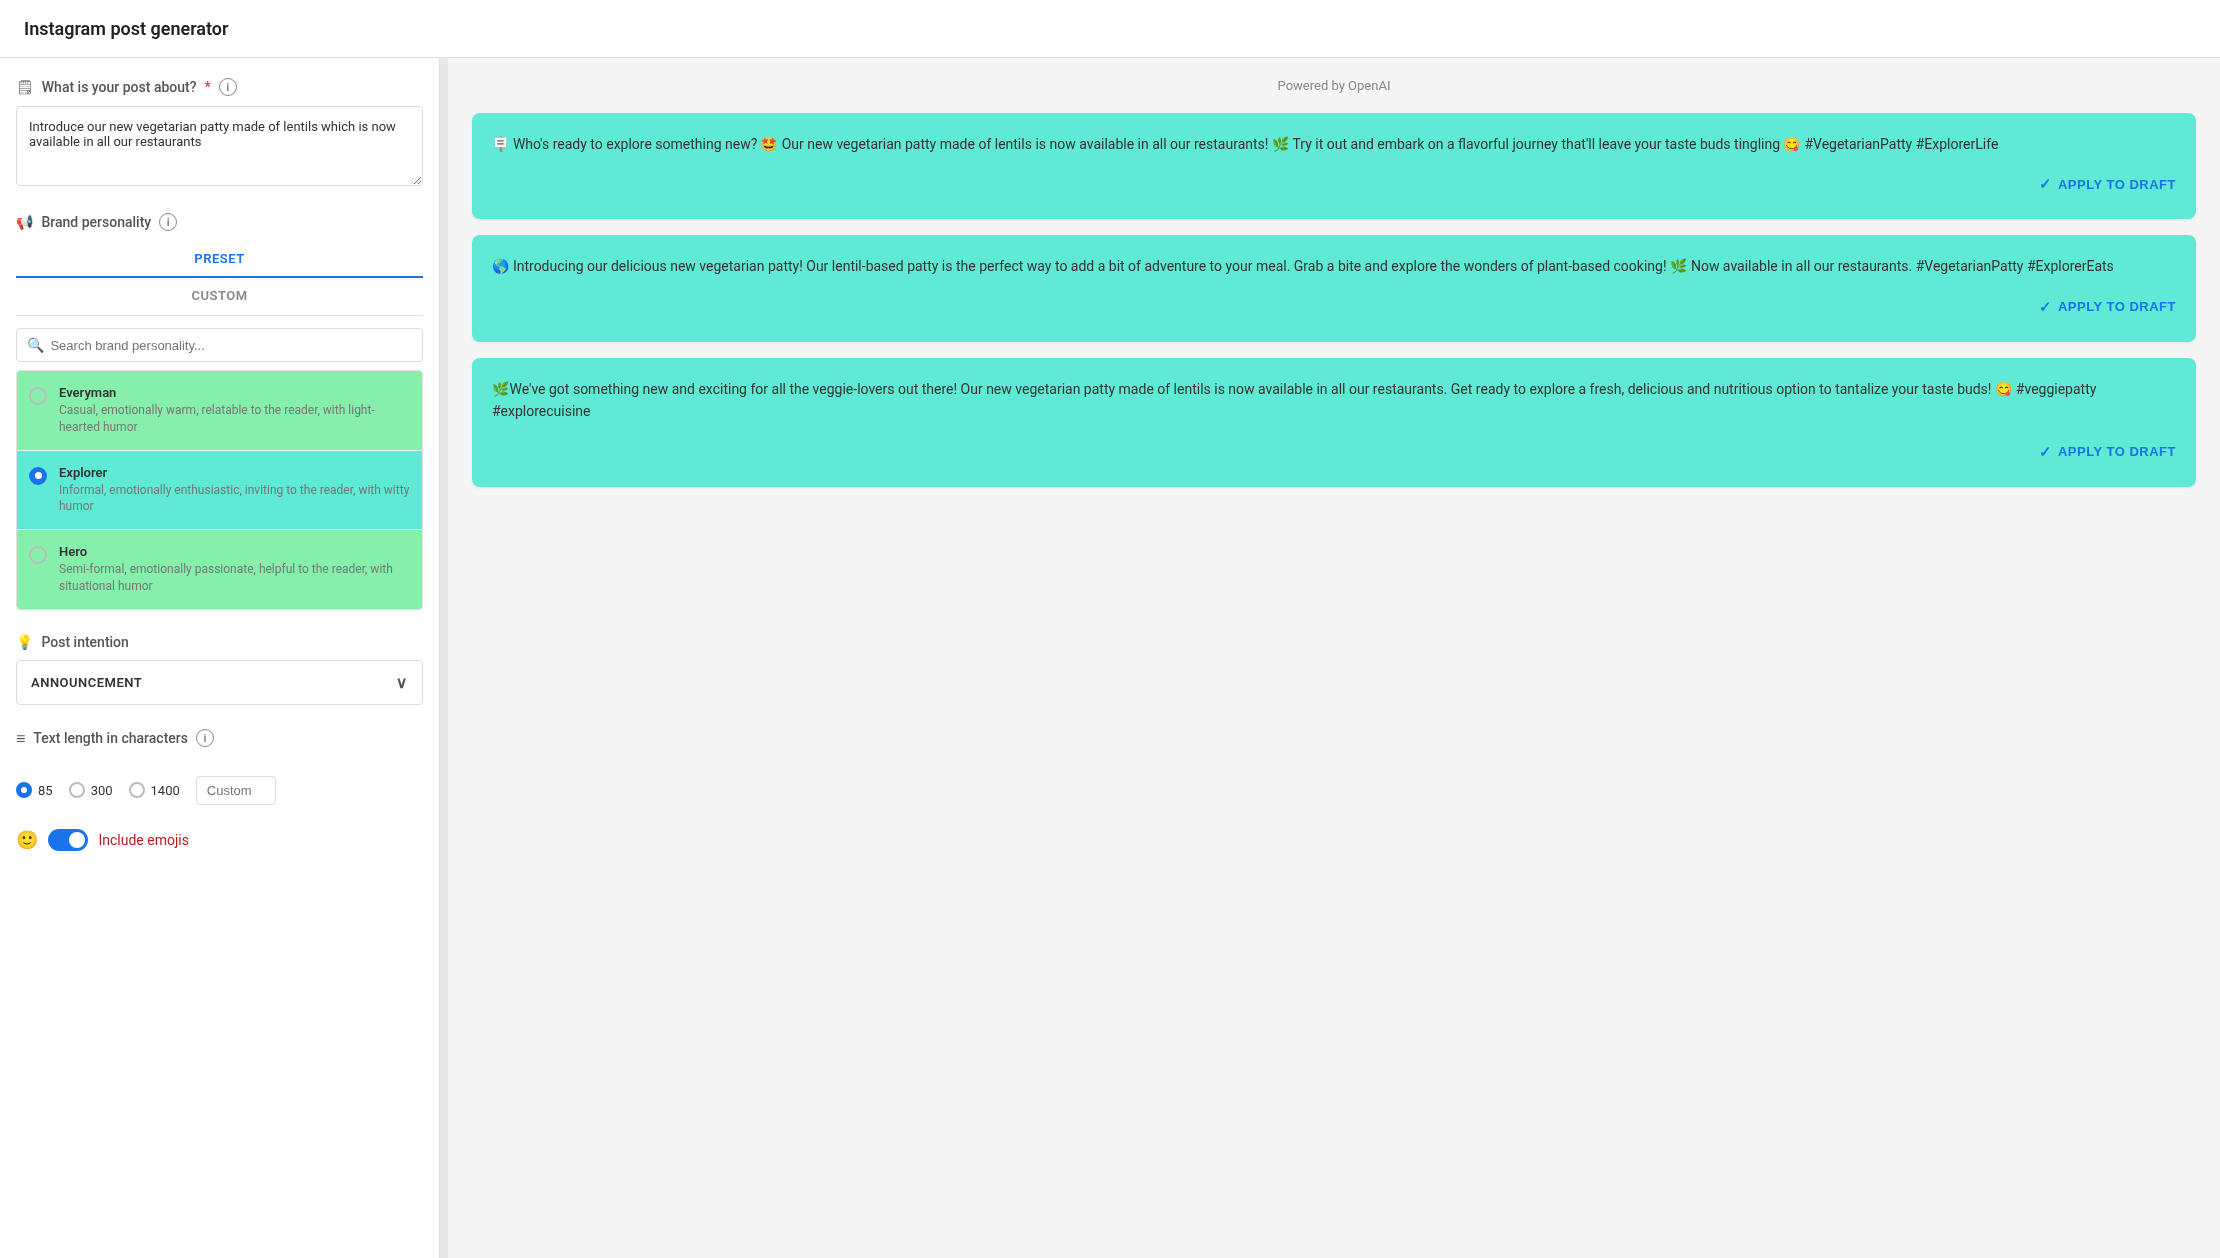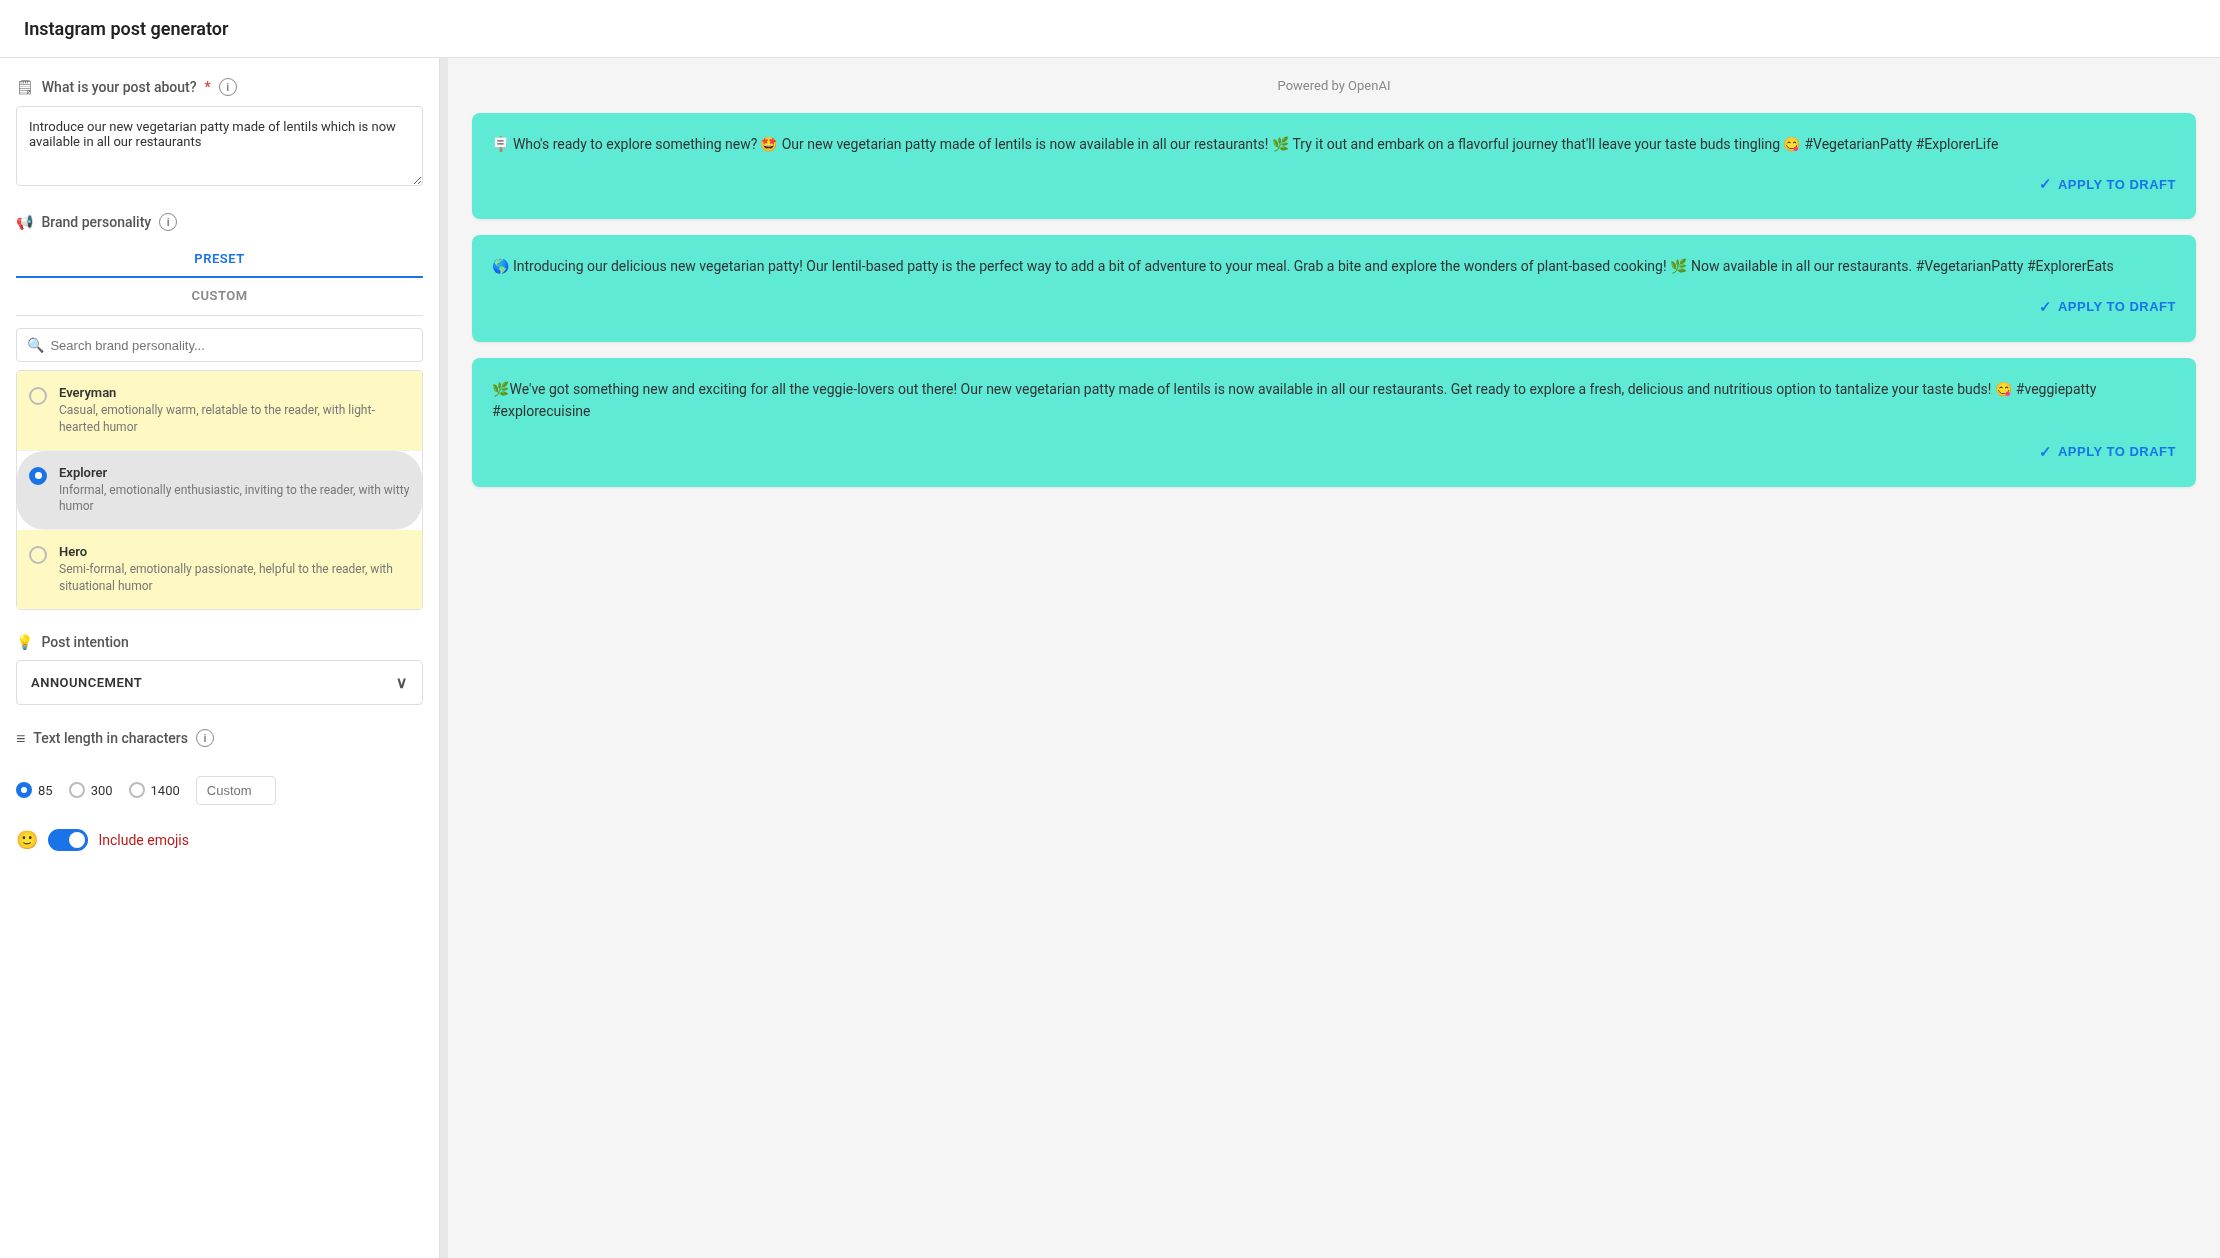--- a/index.html
+++ b/index.html
@@ -25,23 +25,23 @@
     
     .tabs-container { display: flex; border-bottom: 1px solid #e0e0e0; margin-bottom: 12px; flex-direction: column; }
     .tab { flex: 1; text-align: center; padding: 10px; font-size: 13px; font-weight: 600; cursor: pointer; color: #888; letter-spacing: 0.5px; border-bottom: 2px solid transparent; }
     .tab.active { color: #1a73e8; border-bottom: 2px solid #1a73e8; }
 
     .search-box { display: flex; align-items: center; border: 1px solid #ddd; border-radius: 4px; padding: 8px 10px; margin-bottom: 8px; gap: 6px; }
     .search-box input { border: none; outline: none; font-size: 13px; color: #555; width: 100%; background: transparent; }
 
     .personality-list { border: 1px solid #e0e0e0; border-radius: 4px; overflow: hidden; max-height: 260px; overflow-y: auto; position: relative; }
 
-    .personality-item { display: flex; align-items: flex-start; padding: 14px 12px; border-bottom: 1px solid #f0f0f0; cursor: pointer; gap: 12px; background: #fef9c3; }
+    .personality-item { display: flex; align-items: flex-start; padding: 14px 12px; border-bottom: 1px solid #f0f0f0; cursor: pointer; gap: 12px; background: #86efac; }
     .personality-item:last-child { border-bottom: none; }
-    .personality-item.selected { background: #e5e5e5; border-radius: 27px; }
+    .personality-item.selected { background: #5eead4; }
 
     .radio-circle { width: 18px; height: 18px; border-radius: 50%; border: 2px solid #bbb; flex-shrink: 0; margin-top: 2px; display: flex; align-items: center; justify-content: center; }
     .radio-circle.selected { border-color: #1a73e8; background: #1a73e8; }
     .radio-circle.selected::after { content: ''; width: 7px; height: 7px; border-radius: 50%; background: #fff; }
 
     .personality-info .name { font-size: 13px; font-weight: 600; color: #333; margin-bottom: 2px; }
     .personality-info .desc { font-size: 12px; color: #777; line-height: 1.4; }
 
     
     .dropdown-field { display: flex; align-items: center; justify-content: space-between; border: 1px solid #ddd; border-radius: 4px; padding: 12px 14px; cursor: pointer; font-size: 13px; font-weight: 600; color: #333; letter-spacing: 0.5px; }

